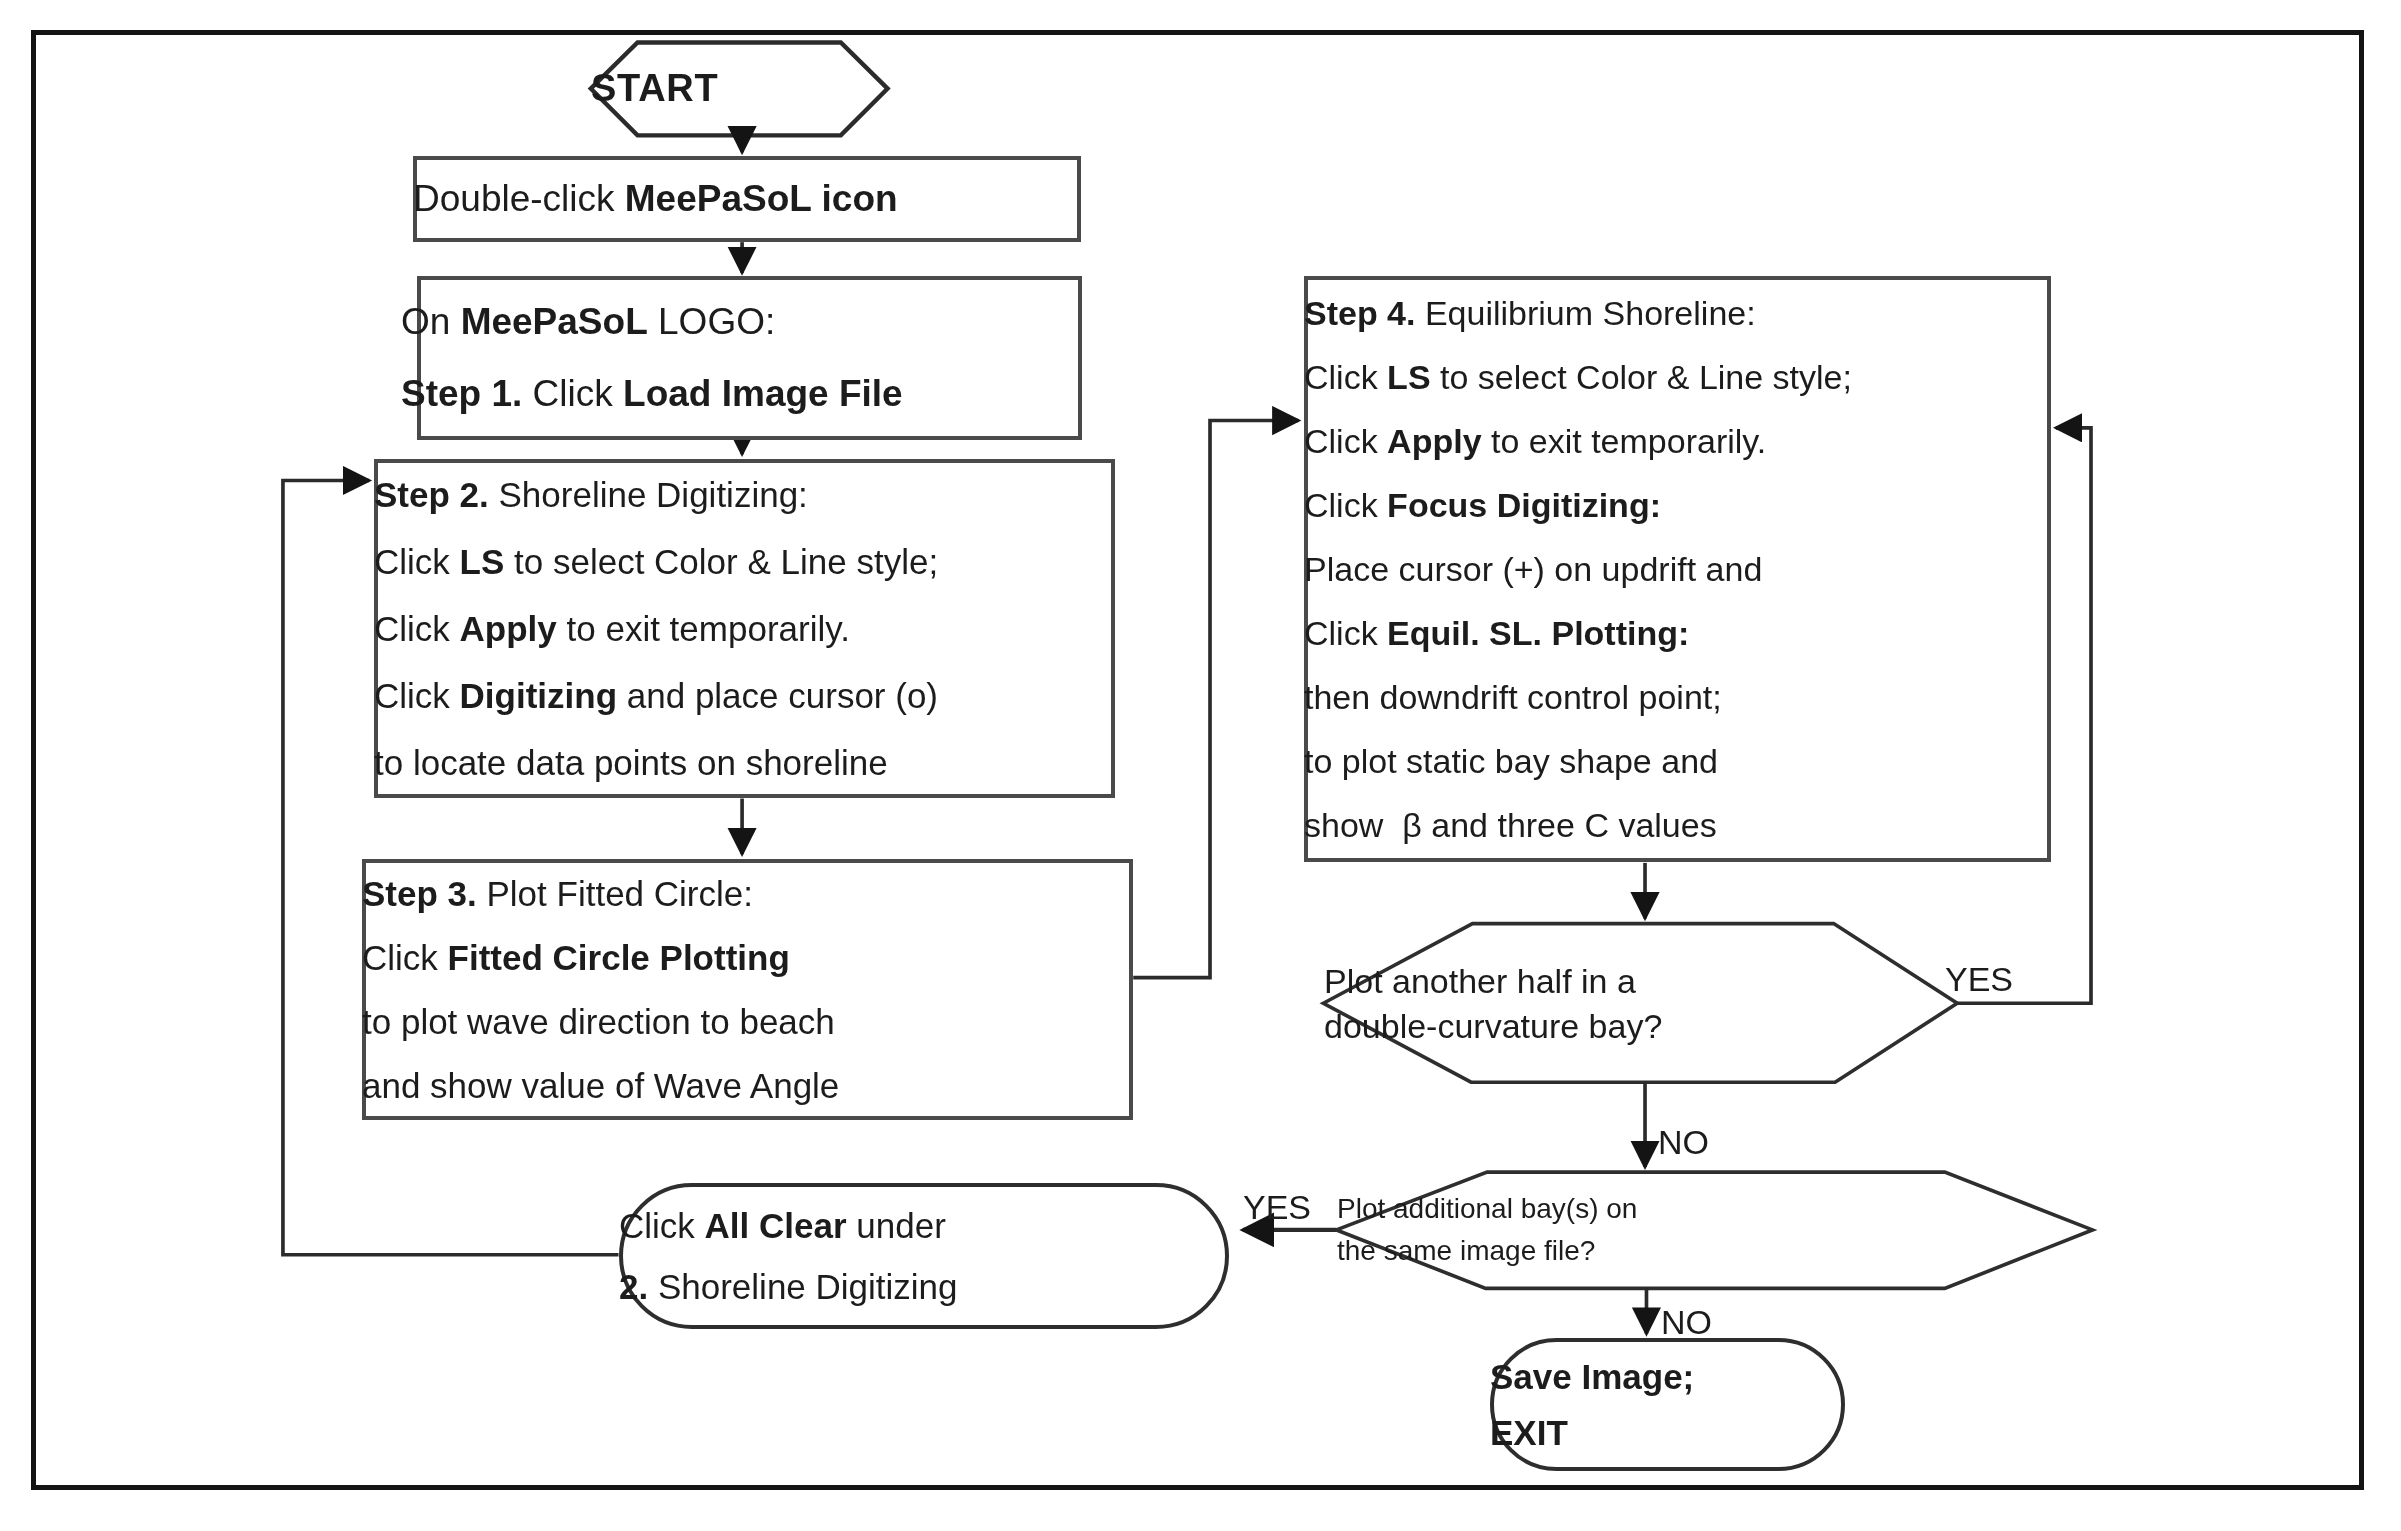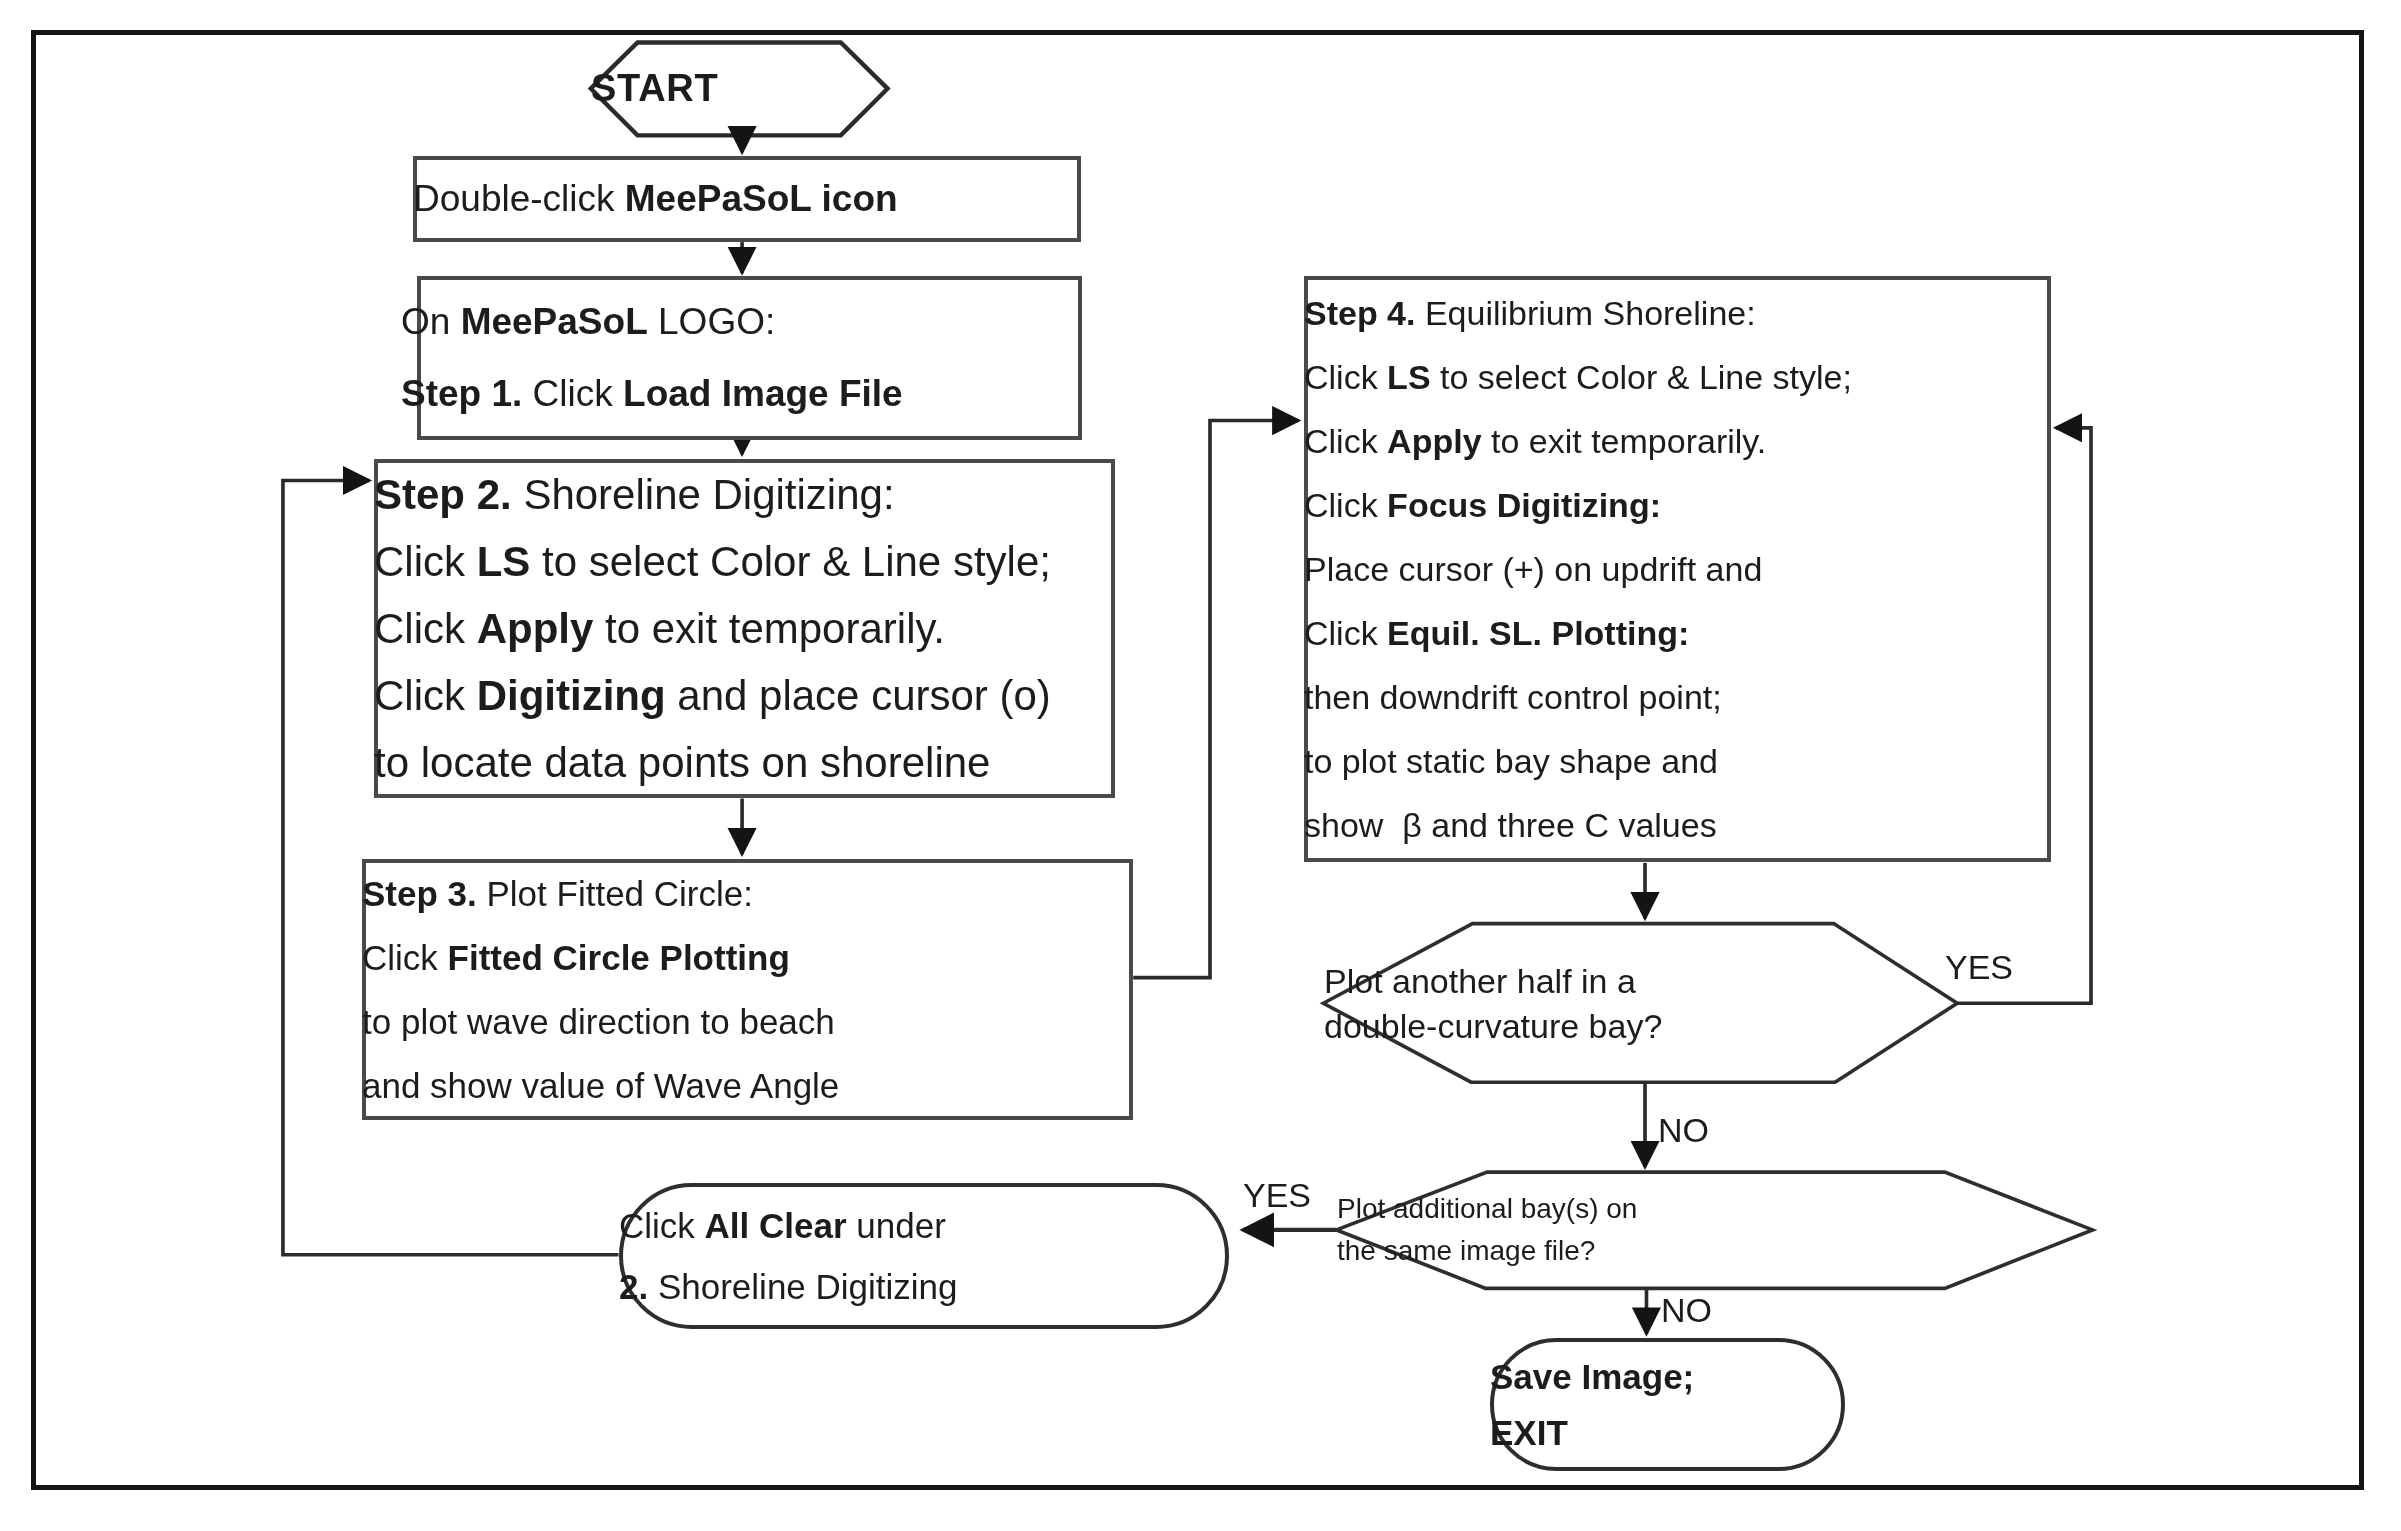--- a/index.html
+++ b/index.html
@@ -22,25 +22,25 @@
     text-align:center;background:#ffffff;
   }
   .rect{border:4.4px solid #4a4a4a;}
   .pill{border:4.4px solid #2e2e2e;}
   .txt{
     position:absolute;box-sizing:border-box;
     display:flex;flex-direction:column;justify-content:center;align-items:flex-start;
     text-align:center;
   }
   .txt b{font-weight:700;}
-  .lbl{position:absolute;font-size:34px;color:#1c1c1c;white-space:nowrap;}
+  .lbl{position:absolute;font-size:34px;color:#1c1c1c;white-space:nowrap;margin-top:12px;}
   
   .t-box1 .ln{font-size:37px;line-height:44px;}
   .t-step1 .ln{font-size:37px;line-height:72px;}
-  .t-step2 .ln{font-size:42px;line-height:67px;}
+  .t-step2 .ln{font-size:35px;line-height:67px;}
   .t-step3 .ln{font-size:35px;line-height:64px;}
   .t-step4 .ln{font-size:34px;line-height:64px;}
   .t-hex1 .ln{font-size:34px;line-height:45px;}
   .t-hex2 .ln{font-size:28px;line-height:42px;}
   .t-pill1 .ln{font-size:35px;line-height:61px;}
   .t-pill2 .ln{font-size:35px;line-height:56px;font-weight:700;}
   .t-start .ln{font-size:38px;line-height:41px;font-weight:700;letter-spacing:0.7px;}
 </style>
 </head>
 <body>

